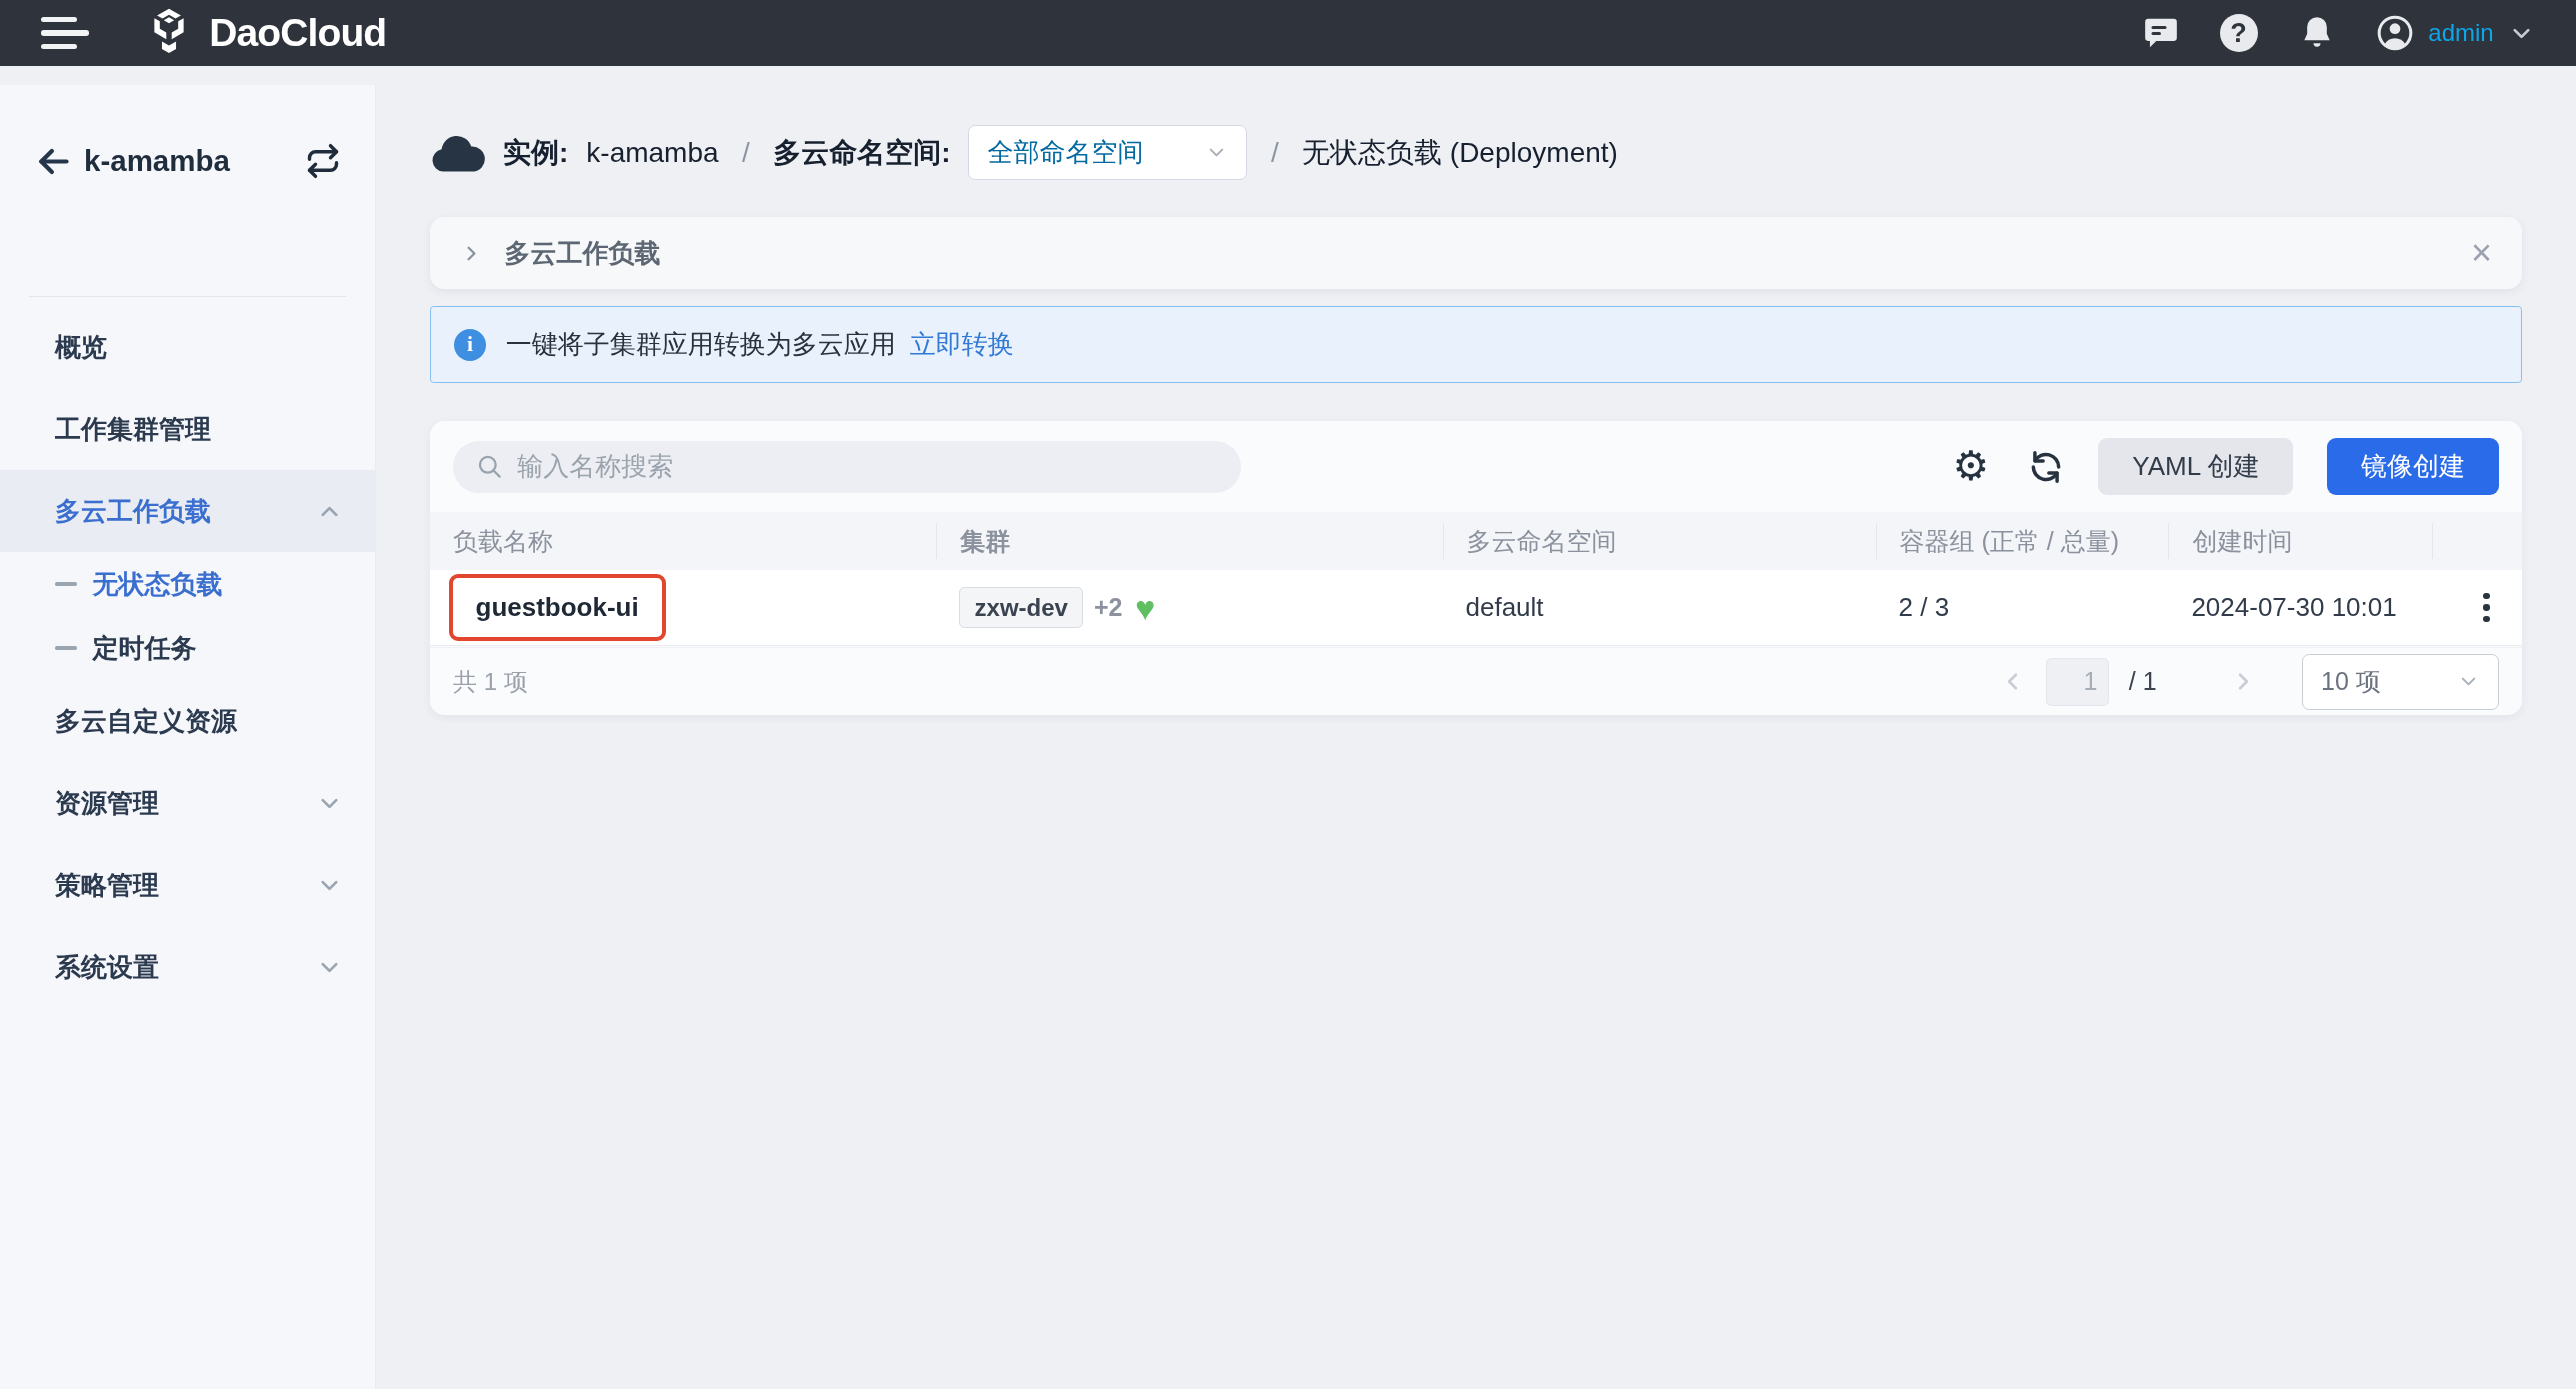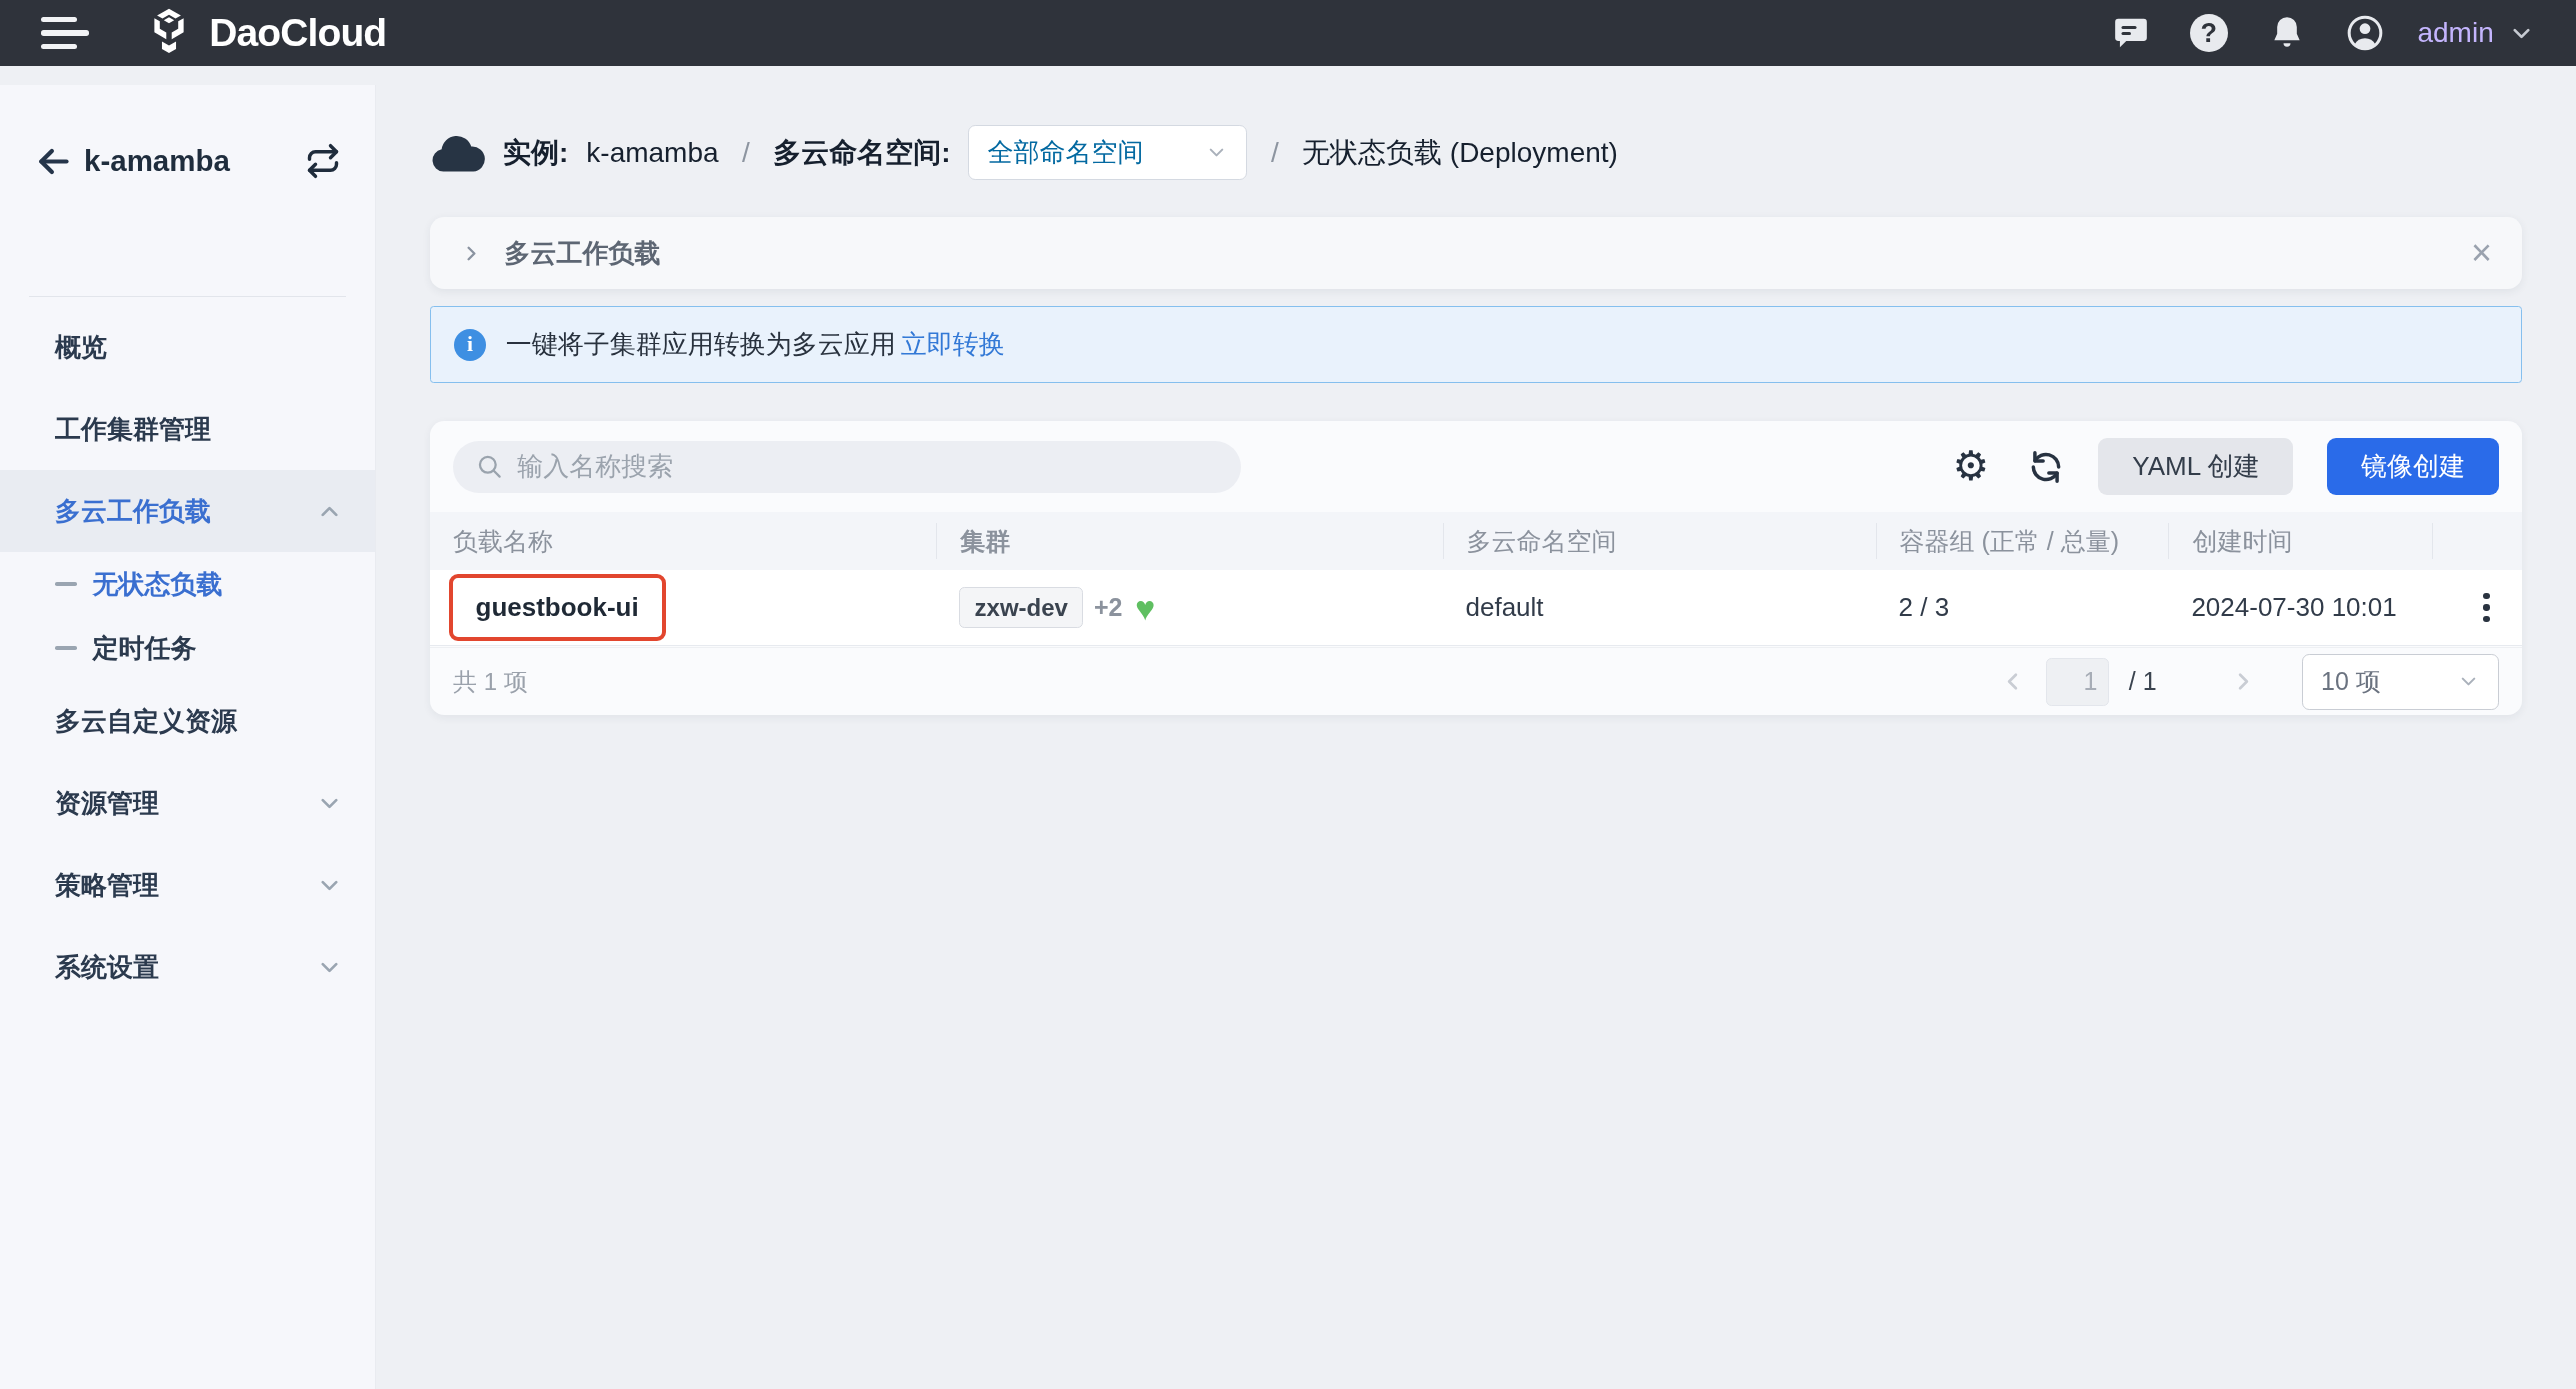--- a/index.html
+++ b/index.html
@@ -17,21 +17,21 @@
   .hamburger span:nth-child(3){ width:36px; }
   .logo-wrap { display:flex; align-items:center; gap:14.3px; margin-left:52px; }
   .logo-wrap svg { width:52px; height:52px; }
   .app-name { color:#ffffff; font-size:39px; font-weight:700; letter-spacing:-0.9px; }
   .topbar-right { margin-left:auto; display:flex; align-items:center; gap:39px; }
   .tb-icon { width:39px; height:39px; display:flex; align-items:center; justify-content:center; cursor:pointer; }
   .tb-icon svg { width:38px; height:38px; }
   .help-circle { width:38px; height:38px; border-radius:50%; background:#e8eaee; color:#2f333b;
                  font-size:27px; font-weight:700; display:flex; align-items:center; justify-content:center; }
   .user-area { display:flex; align-items:center; gap:14.3px; cursor:pointer; }
-  .user-name { color:#c4b5fd; font-size:28px;margin-left:19px; }
+  .user-name { color:#0ea5e9; font-size:24px; }
   .chev { width:27px; height:27px; }
 
   
   .sidebar { position:absolute; top:85px; left:0; width:376px; bottom:0; background:#f6f7fb; border-right:0.9px solid #e9ebf0; }
   .side-head { position:absolute; top:40px; left:0; width:100%; height:72px; display:flex; align-items:center; padding:0 32px; }
   .back-btn { width:43px; height:43px; display:flex; align-items:center; justify-content:center; cursor:pointer; }
   .back-btn svg { width:39px; height:39px; }
   .side-title { font-size:29.5px; font-weight:700; color:#1f2d3d; margin-left:9px; }
   .side-refresh { margin-left:auto; width:41px; height:41px; display:flex; align-items:center; justify-content:center; cursor:pointer; }
   .side-refresh svg { width:36px; height:36px; }
@@ -64,21 +64,21 @@
                     box-shadow:0 2.7px 9px rgba(40,50,70,.07); display:flex; align-items:center; padding:0 30px; }
   .collapse-panel .cp-chev { width:23px; height:23px; cursor:pointer; }
   .cp-title { font-size:26px; font-weight:600; color:#5d6673; margin-left:21.5px; }
   .cp-close { margin-left:auto; font-size:36px; color:#9aa2ae; cursor:pointer; line-height:1; }
 
   .banner { position:absolute; top:221px; left:54px; right:54px; height:77px; background:#e9f2fc; border:1.8px solid #85bfee;
             border-radius:3.6px; display:flex; align-items:center; padding:0 23px; }
   .info-ic { width:32px; height:32px; border-radius:50%; background:#3e8fe2; color:#ffffff; font-size:21.5px; font-weight:700;
              font-family:"Liberation Serif","DejaVu Serif",serif; display:flex; align-items:center; justify-content:center; flex:0 0 auto; }
   .banner-text { font-size:26px; color:#29323e; margin-left:19.7px; }
-  .banner-link { font-size:26px; color:#3379d6; margin-left:5px; cursor:pointer; }
+  .banner-link { font-size:26px; color:#3379d6; margin-left:14px; cursor:pointer; }
 
   .card { position:absolute; top:336px; left:54px; right:54px; height:294px; background:#fafbfd; border-radius:14.3px;
           box-shadow:0 2.7px 9px rgba(40,50,70,.06); }
   .card-toolbar { position:absolute; top:0; left:0; right:0; height:91px; display:flex; align-items:center; padding:15px 23px; }
   .search-box { width:788px; height:52px; border-radius:26px; background:#eceef3; display:flex; align-items:center; padding:0 23px; }
   .search-box svg { width:27px; height:27px; flex:0 0 auto; }
   .search-box input { border:none; outline:none; background:transparent; font-size:26px; color:#323c4a;
                       font-family:inherit; margin-left:14.3px; width:100%; }
   .search-box input::placeholder { color:#9ba3ad; }
   .toolbar-right { margin-left:auto; display:flex; align-items:center; gap:30px; }

